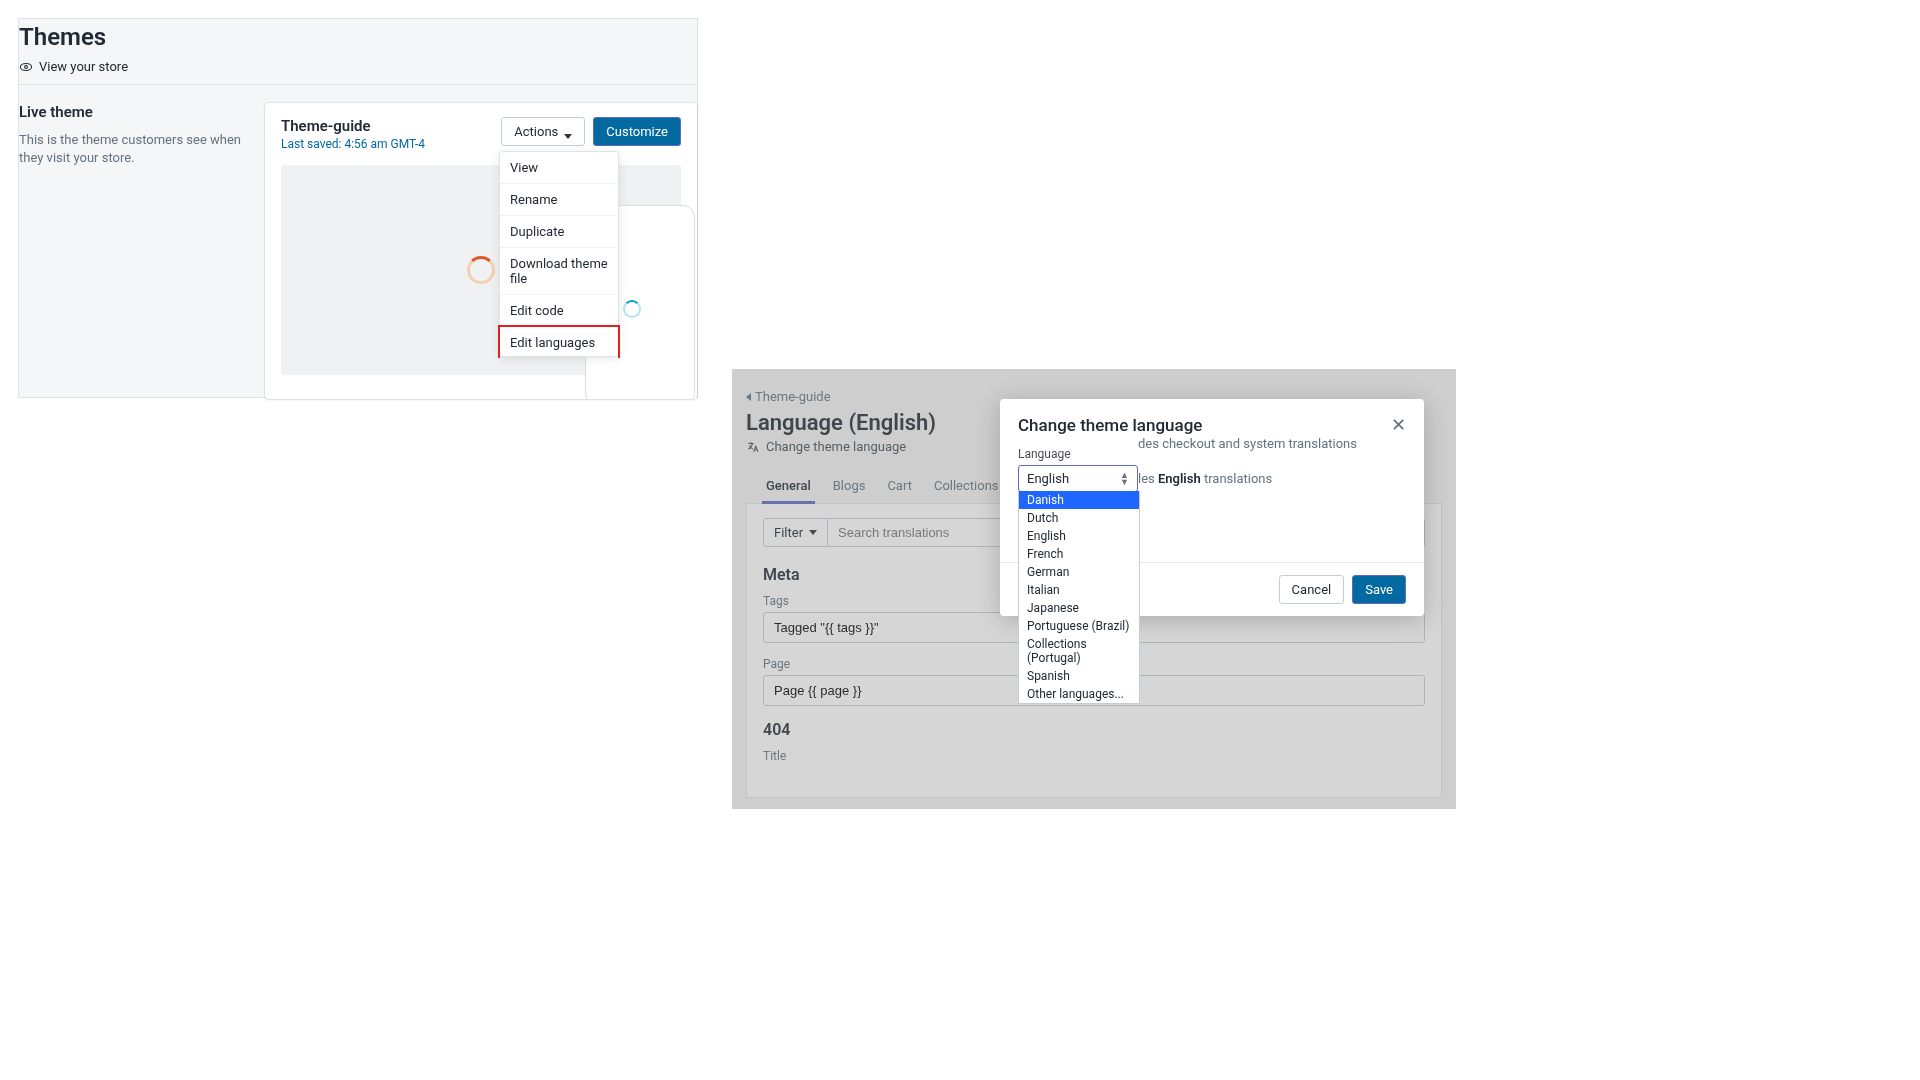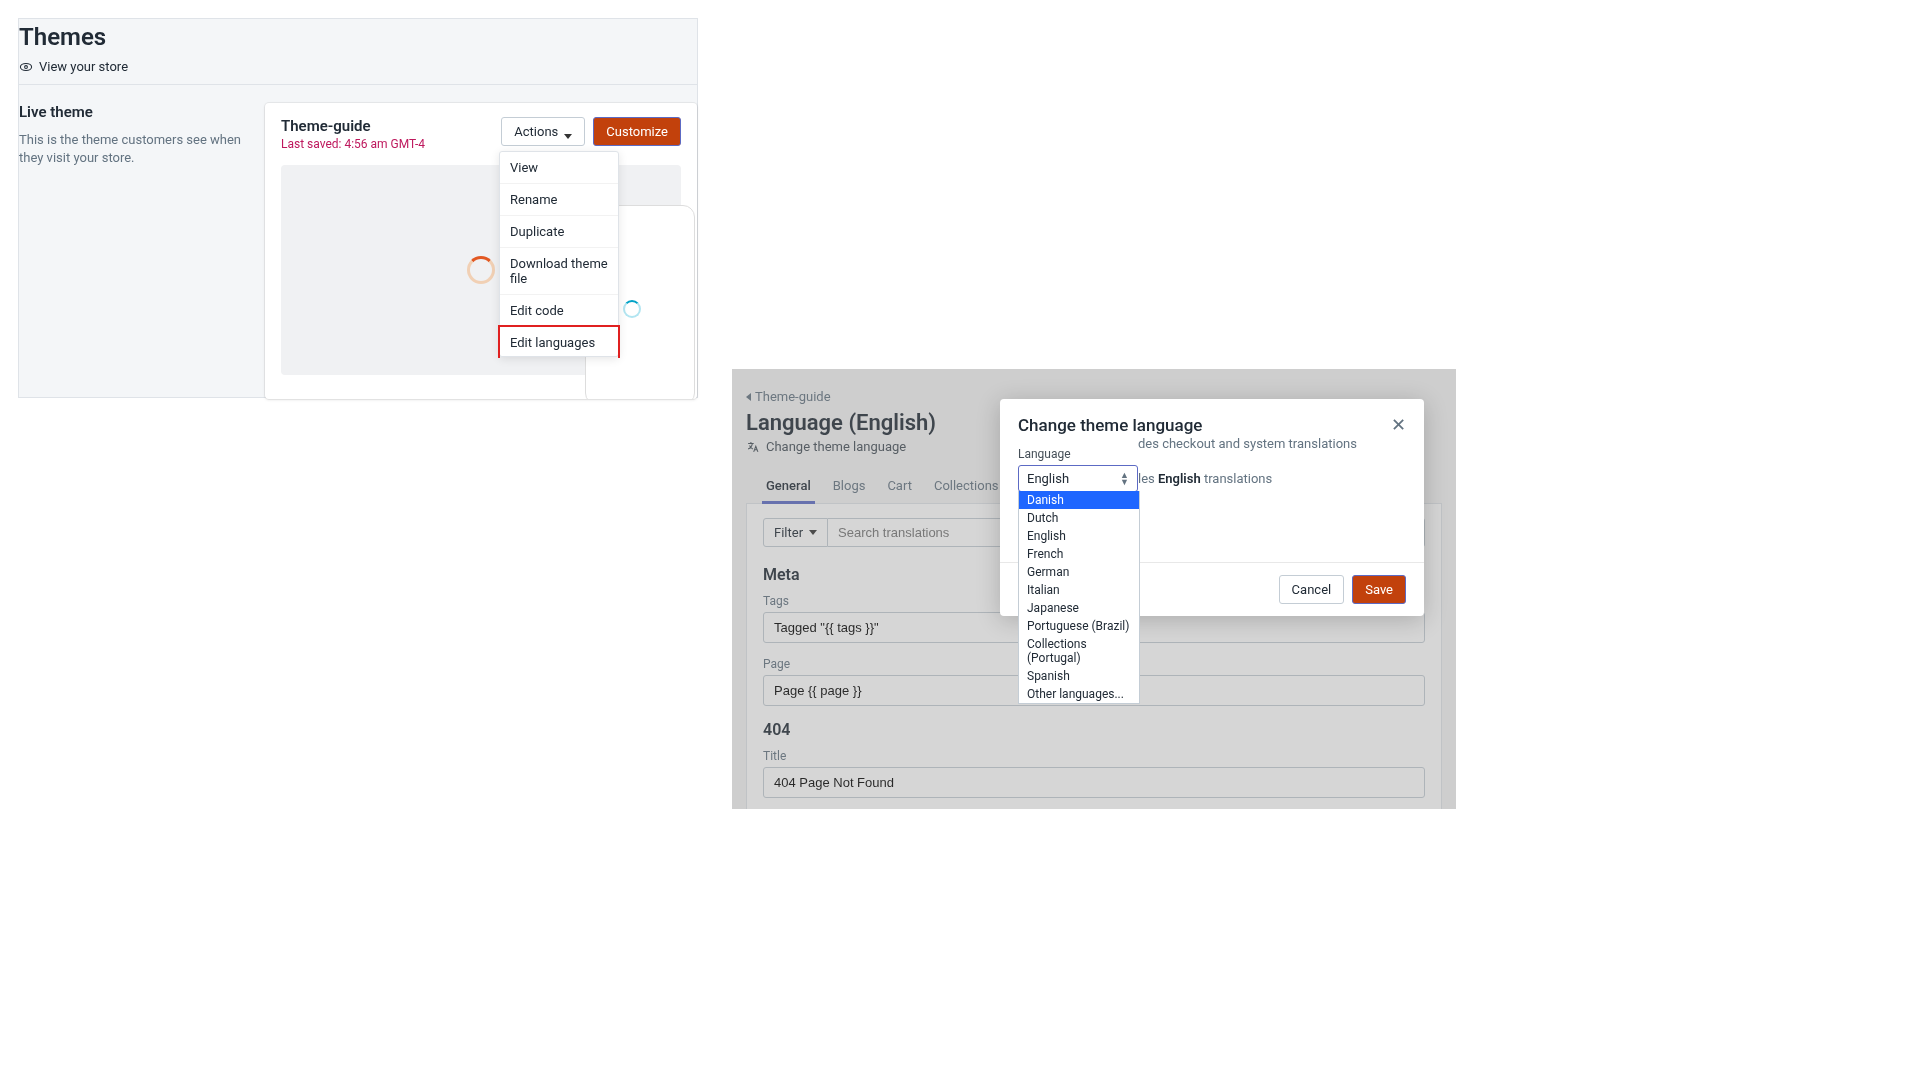--- a/index.html
+++ b/index.html
@@ -12,24 +12,24 @@
   .eye-icon{width:14px;height:14px;}
   
   .live-row{ display:flex; padding-top:18px;}
   .live-left{ width:246px; padding-right:10px;}
   .live-left h3{ font-size:15px; font-weight:600; margin-bottom:10px;}
   .live-left p{ font-size:13px; color:#637381; line-height:1.4;}
   
   .theme-card{ flex:1; background:#fff; border-radius:4px; box-shadow:0 0 0 1px rgba(0,0,0,.05), 0 1px 3px rgba(0,0,0,.1); padding:14px 16px 0 16px; position:relative; height:296px; overflow:hidden;}
   .theme-card-head{display:flex; justify-content:space-between; align-items:flex-start;}
   .theme-name{font-size:15px; font-weight:600;}
-  .theme-saved{font-size:12px; color:#be185d; margin-top:2px;}
+  .theme-saved{font-size:12px; color:#0369a1; margin-top:2px;}
   .btn-row{display:flex; gap:8px;}
   .btn{border:1px solid #c4cdd5; background:#fff; border-radius:3px; padding:6px 12px; font-size:13px; display:flex; align-items:flex-end; gap:6px; cursor:pointer;}
-  .btn-primary{background:#c2410c; border-color:#5c6ac4; color:#fff;}
+  .btn-primary{background:#0369a1; border-color:#5c6ac4; color:#fff;}
   .chev{display:inline-block; width:0; height:0; border-left:4px solid transparent; border-right:4px solid transparent; border-top:5px solid #333;}
   
   .dropdown{position:absolute; top:48px; right:78px; width:120px; background:#fff; border:1px solid #dfe3e8; border-radius:3px; box-shadow:0 2px 10px rgba(0,0,0,.1);}
   .dropdown .item{padding:8px 10px; font-size:13px; border-bottom:1px solid #f2f2f2; color:#212b36; cursor:pointer;}
   .dropdown .item:last-child{border-bottom:none;}
   .highlight-red{border:2px solid #e02020; margin:-2px;}
   
   .preview{margin-top:14px; height:210px; background:#f0f1f3; border-radius:4px; position:relative; display:flex; align-items:center; justify-content:center;}
   .spinner{width:28px; height:28px; border:3px solid #f1d0b4; border-top-color:#e25822; border-radius:50%;}
   .preview-phone{position:absolute; right:-14px; top:40px; width:110px; height:200px; background:#fff; border:1px solid #ddd; border-radius:12px;}
@@ -158,21 +158,20 @@
         </div>
         <input class="search-input" placeholder="Search translations" style="">
       </div>
       <div class="section-title">Meta</div>
       <div class="field-label">Tags</div>
       <input class="field-input" value="Tagged &quot;{{ tags }}&quot;" style="">
       <div class="field-label">Page</div>
       <input class="field-input" value="Page {{ page }}" style="">
       <div class="section-title">404</div>
       <div class="field-label">Title</div>
-      <input class="field-input" value="404 Page Not Found" style="">
       
     </div>
   </div>
 
   <div class="modal">
     <div class="modal-head">
       <div class="modal-title">Change theme language</div>
       <div class="close-x">✕</div>
     </div>
     <div class="modal-body">

